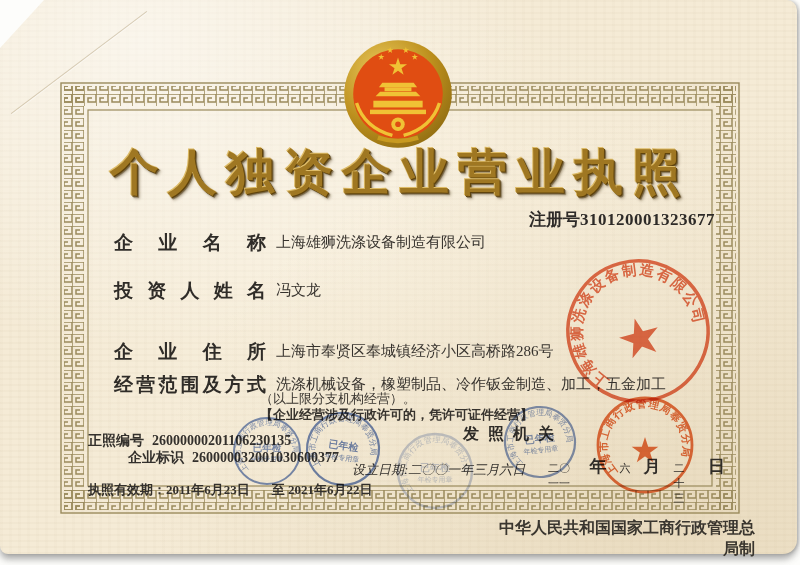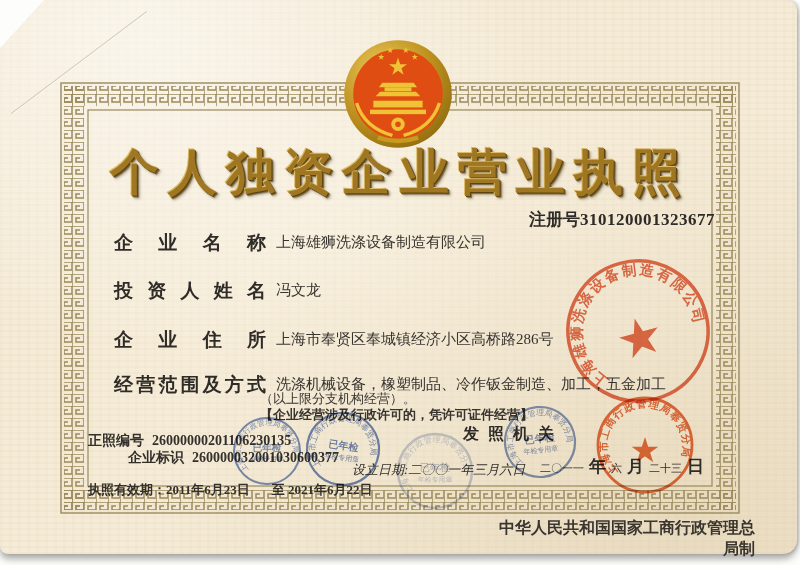--- a/index.html
+++ b/index.html
@@ -40,21 +40,21 @@
   .issuing{position:absolute;top:424px;left:428px;width:170px;text-align:center;
     font-family:"Liberation Sans","DejaVu Sans",sans-serif;font-weight:bold;
     font-size:16px;letter-spacing:9px;color:#2f2c28;}
   .numrow{position:absolute;left:88px;font-size:14px;color:#33302c;font-weight:bold;}
   .numrow .nlabel{font-family:"Liberation Sans","DejaVu Sans",sans-serif;margin-right:8px;}
   .validity{position:absolute;left:88px;top:481px;font-size:13px;color:#33302c;font-weight:bold;}
   .validity .gap{display:inline-block;width:22px;}
   .established{position:absolute;left:352px;top:461px;font-size:13px;color:#33302c;font-style:italic;}
   .issuedate{position:absolute;left:538px;top:455px;width:190px;display:flex;
     align-items:baseline;color:#2f2c28;}
-  .issuedate .fill{font-size:11px;margin:0 2px;}
+  .issuedate .fill{font-size:11px;margin:0 10px;}
   .issuedate .unit{font-family:"Liberation Sans","DejaVu Sans",sans-serif;
     font-weight:bold;font-size:17px;margin:0 3px;}
   .maker{position:absolute;left:495px;top:518px;width:260px;text-align:right;
     font-family:Liberation Sans, sans-serif;font-weight:bold;
     font-size:16px;color:#3a362f;}
   .seal{position:absolute;mix-blend-mode:multiply;}
   .seal-company{left:562px;top:255px;transform:rotate(-15deg);opacity:0.82;}
   .seal-authority{left:593px;top:393px;opacity:0.9;}
   .seal-blue1{left:231px;top:415px;opacity:0.75;}
   .seal-blue2{left:304px;top:410px;opacity:0.8;transform:rotate(8deg);}
@@ -114,21 +114,21 @@
   <div class="regline">
     <span class="lbl">注册号</span><span class="num">310120001323677</span>
   </div>
 
   <div class="field" style="top:230px;">
     <span class="flabel">企业名称</span><span class="fvalue">上海雄狮洗涤设备制造有限公司</span>
   </div>
   <div class="field" style="top:278px;">
     <span class="flabel">投资人姓名</span><span class="fvalue">冯文龙</span>
   </div>
-  <div class="field" style="top:327px;">
+  <div class="field" style="top:339px;">
     <span class="flabel">企业住所</span><span class="fvalue">上海市奉贤区奉城镇经济小区高桥路286号</span>
   </div>
   <div class="field" style="top:372px;">
     <span class="flabel">经营范围及方式</span><span class="fvalue">洗涤机械设备，橡塑制品、冷作钣金制造、加工，五金加工</span>
   </div>
   <div class="scope-extra" style="top:390px;">（以上限分支机构经营）。</div>
   <div class="scope-extra b" style="top:406px;">【企业经营涉及行政许可的，凭许可证件经营】</div>
 
   <div class="issuing">发照机关</div>
 

